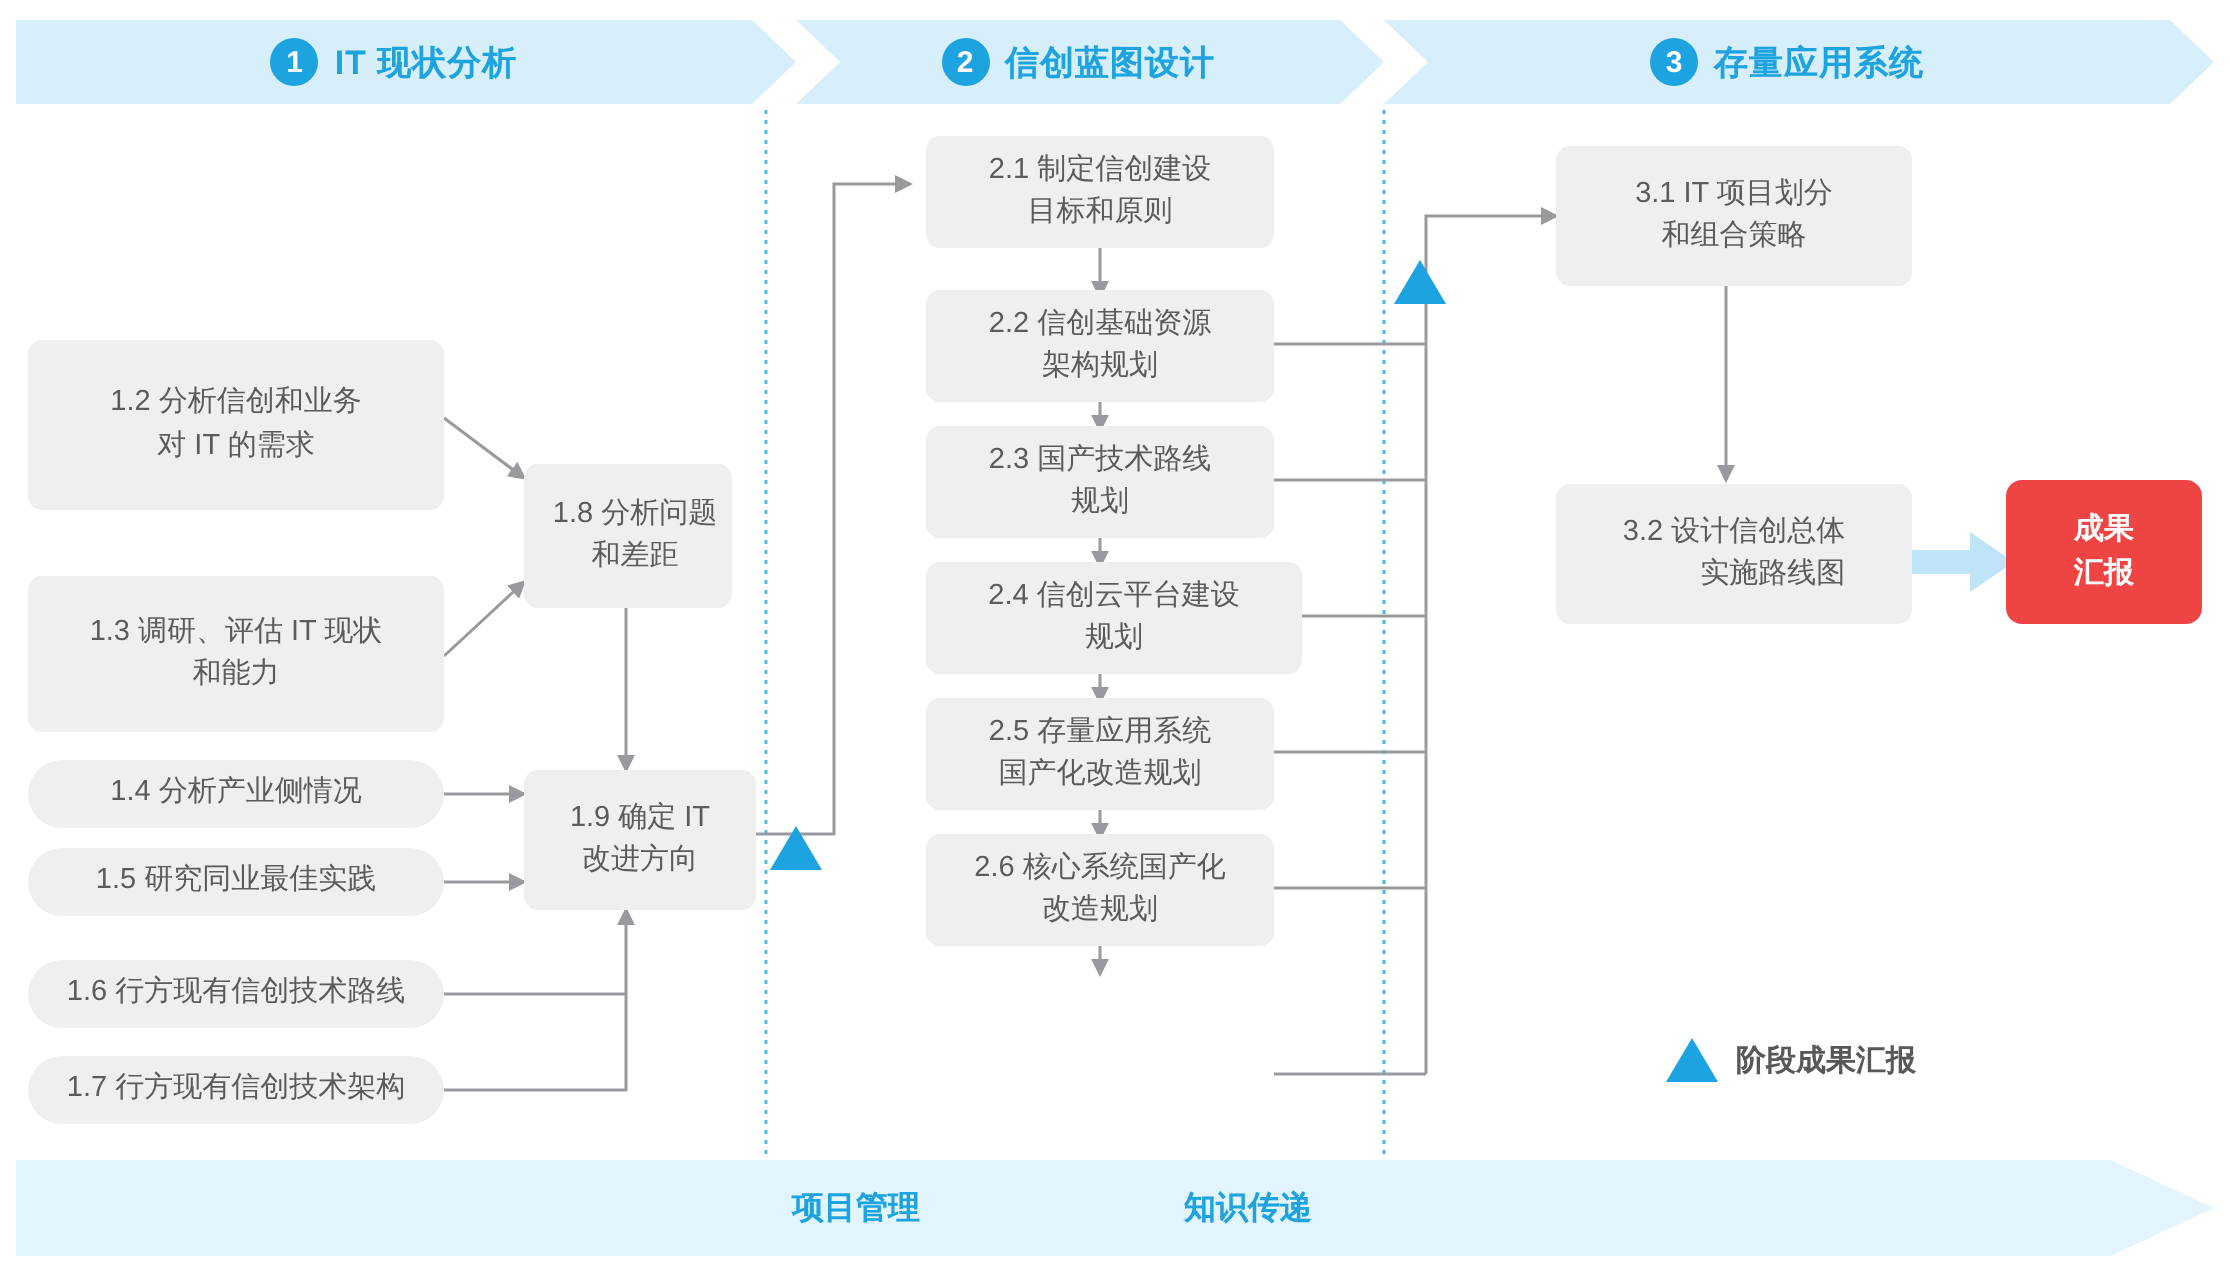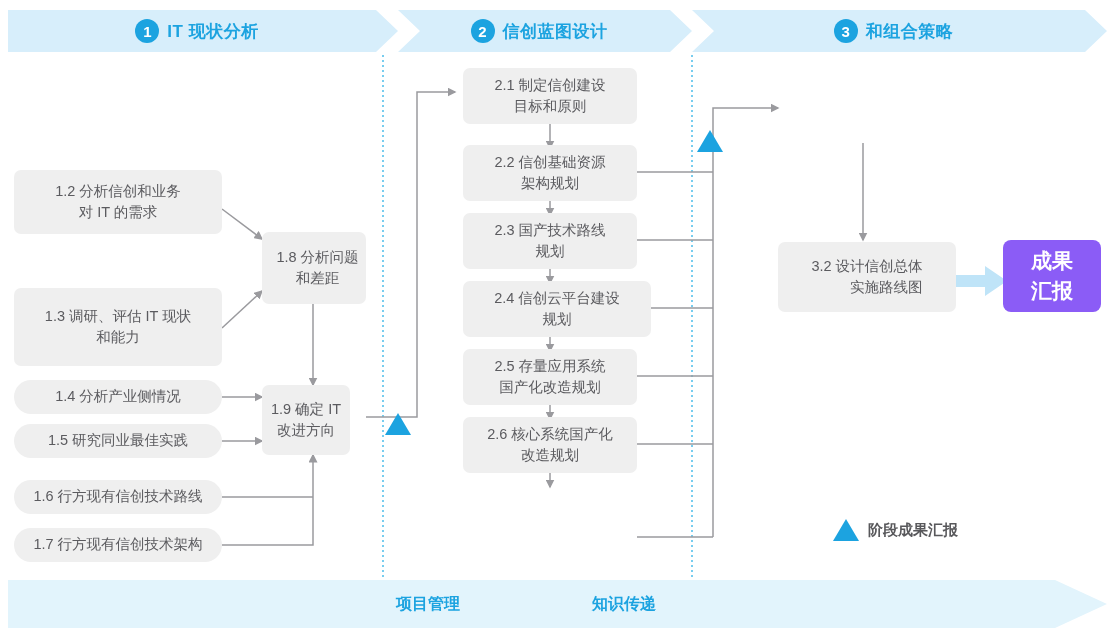--- a/index.html
+++ b/index.html
@@ -52,24 +52,24 @@
     line-height:1.45;
     display:flex;
     align-items:center;
     justify-content:center;
     text-align:center;
     padding:2px 6px;
     box-sizing:border-box;
     white-space:pre-line;
   }
   .box.result{
-    background:#8b5cf6;
+    background:#ef4444;
     color:#ffffff;
     font-weight:bold;
-    font-size:21px;
+    font-size:15px;
     border-radius:8px;
   }
   
   .footer-band{
     position:absolute;
     background:#e2f4fc;
     clip-path:polygon(0 0, calc(100% - 52px) 0, 100% 50%, calc(100% - 52px) 100%, 0 100%);
   }
   .footer-label{
     position:absolute;
@@ -115,21 +115,21 @@
   <div class="phase-band b2" style="left:398px;top:10px;width:294px;">
     <div class="phase-inner">
       <span class="num-circle">2</span>
       <span class="phase-title">信创蓝图设计</span>
     </div>
   </div>
 
   <div class="phase-band b3" style="left:692px;top:10px;width:415px;">
     <div class="phase-inner">
       <span class="num-circle">3</span>
-      <span class="phase-title">和组合策略</span>
+      <span class="phase-title">存量应用系统</span>
     </div>
   </div>
 
   <svg class="wires" viewBox="0 0 1115 638" xmlns="http://www.w3.org/2000/svg">
     <defs>
       <marker id="ah" markerWidth="9" markerHeight="9" refX="7.5" refY="4.5" orient="auto" markerUnits="userSpaceOnUse">
         <path d="M0,0 L9,4.5 L0,9 z" fill="#9a9a9e"></path>
       </marker>
       <marker id="ahb" markerWidth="9" markerHeight="9" refX="7.5" refY="4.5" orient="auto" markerUnits="userSpaceOnUse">
         <path d="M0,0 L9,4.5 L0,9 z" fill="#9a9a9e"></path>
@@ -170,46 +170,48 @@
     <polyline points="713,537 713,108 778,108" fill="none" stroke="#9a9a9e" stroke-width="1.5" marker-end="url(#ah)"></polyline>
 
     <line x1="863" y1="143" x2="863" y2="240" stroke="#9a9a9e" stroke-width="1.5" marker-end="url(#ah)"></line>
 
     <path d="M953,275 L985,275 L985,266 L1007,281 L985,296 L985,287 L953,287 Z" fill="#bfe4f8"></path>
   </svg>
 
   <div class="tri tri-marker" style="left:385px;top:413px;"></div>
   <div class="tri tri-marker" style="left:697px;top:130px;"></div>
 
-  <div class="box" style="left:14px;top:170px;width:208px;height:64px;">1.2 分析信创和业务
+  <div class="box" style="left:14px;top:170px;width:208px;height:85px;">1.2 分析信创和业务
 对 IT 的需求</div>
   <div class="box" style="left:14px;top:288px;width:208px;height:78px;">1.3 调研、评估 IT 现状
 和能力</div>
   <div class="box" style="left:14px;top:380px;width:208px;height:34px;border-radius:17px;">1.4 分析产业侧情况</div>
   <div class="box" style="left:14px;top:424px;width:208px;height:34px;border-radius:17px;">1.5 研究同业最佳实践</div>
   <div class="box" style="left:14px;top:480px;width:208px;height:34px;border-radius:17px;">1.6 行方现有信创技术路线</div>
   <div class="box" style="left:14px;top:528px;width:208px;height:34px;border-radius:17px;">1.7 行方现有信创技术架构</div>
   <div class="box" style="left:262px;top:232px;width:104px;height:72px;padding-left:13px;">1.8 分析问题
 和差距</div>
-  <div class="box" style="left:262px;top:385px;width:88px;height:70px;">1.9 确定 IT
+  <div class="box" style="left:262px;top:385px;width:116px;height:70px;">1.9 确定 IT
 改进方向</div>
 
   <div class="box" style="left:463px;top:68px;width:174px;height:56px;">2.1 制定信创建设
 目标和原则</div>
   <div class="box" style="left:463px;top:145px;width:174px;height:56px;">2.2 信创基础资源
 架构规划</div>
   <div class="box" style="left:463px;top:213px;width:174px;height:56px;">2.3 国产技术路线
 规划</div>
   <div class="box" style="left:463px;top:281px;width:188px;height:56px;">2.4 信创云平台建设
 规划</div>
   <div class="box" style="left:463px;top:349px;width:174px;height:56px;">2.5 存量应用系统
 国产化改造规划</div>
   <div class="box" style="left:463px;top:417px;width:174px;height:56px;">2.6 核心系统国产化
 改造规划</div>
 
+  <div class="box" style="left:778px;top:73px;width:178px;height:70px;">3.1 IT 项目划分
+和组合策略</div>
   <div class="box" style="left:778px;top:242px;width:178px;height:70px;text-align:right;">3.2 设计信创总体
 实施路线图</div>
   <div class="box result" style="left:1003px;top:240px;width:98px;height:72px;">成果
 汇报</div>
 
   <div class="legend" style="left:833px;top:519px;">
     <span class="tri"></span>
     <span class="legend-text">阶段成果汇报</span>
   </div>
 

